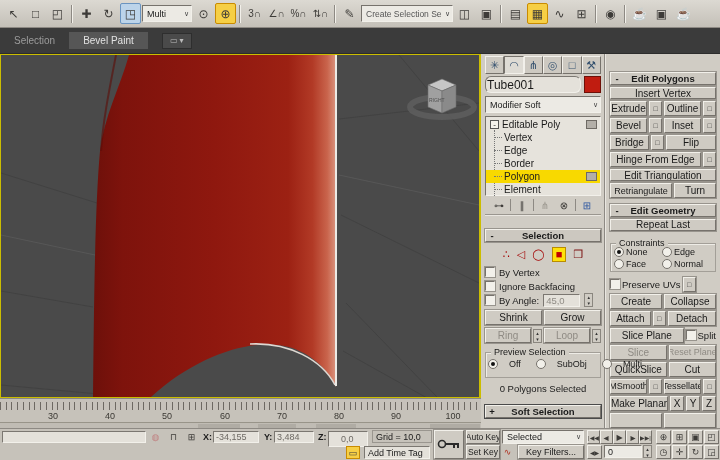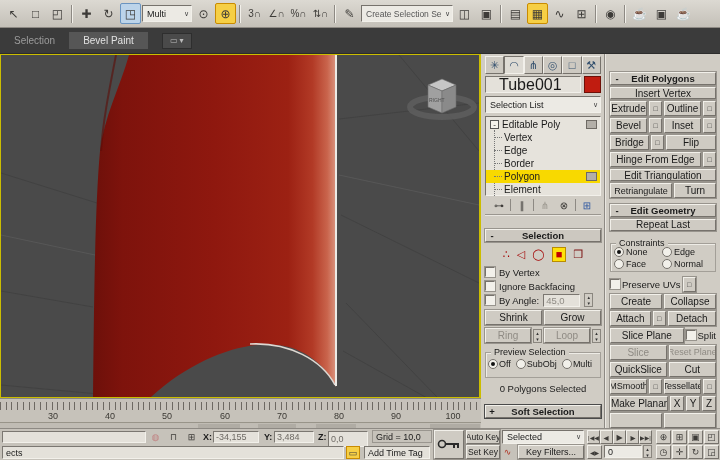--- a/index.html
+++ b/index.html
@@ -45,21 +45,21 @@
 
 
 .panel { position:absolute; left:481px; top:54px; width:239px; height:374px; background:#d0ccc4; display:flex; overflow:hidden;}
 .col1 { width:123px; padding:2px 3px 0 4px; display:flex; flex-direction:column; }
 .col2 { width:116px; border-left:1px solid #8d8983; box-shadow:inset 1px 0 0 #eae7e1; padding:18px 4px 0 5px; display:flex; flex-direction:column; gap:2px; overflow:hidden;}
 .ptabs { display:flex; height:18px; margin-bottom:2px; }
 .ptab { flex:1; display:flex; align-items:center; justify-content:center; font-size:11px; color:#33506e;
   background:#cdc9c1; border:1px solid; border-color:#f2f0ea #76726c #76726c #f2f0ea; }
 .ptab.pressed { background:#dedbd4; border-color:#76726c #f2f0ea #f2f0ea #76726c; }
 .namerow { display:flex; gap:3px; height:17px; margin-bottom:3px; }
-.namefield { flex:1; display:flex; align-items:center; padding-left:13px; font-size:16px; }
+.namefield { flex:1; display:flex; align-items:center; padding-left:1px; font-size:12px;border-radius:6px; }
 .swatch { width:17px; }
 .stack { height:80px; margin-top:3px; background:#e6e3dc; border:1px solid; border-color:#76726c #f2f0ea #f2f0ea #76726c; font-size:10px; position:relative; padding-top:1px;}
 .stackrow { height:13px; display:flex; align-items:center; padding-left:4px; gap:3px; position:relative;}
 .stackrow .minus { width:9px; height:9px; border:1px solid #555; font-size:8px; line-height:7px; text-align:center; background:#f4f2ec;}
 .stackrow .mini { margin-left:auto; margin-right:3px; width:11px; height:9px; background:#b3afa8; border:1px solid #6e6a64; }
 .subrow { padding-left:18px; }
 .subrow::before { content:""; position:absolute; left:8px; top:6px; width:8px; border-top:1px dotted #777; }
 .treeline { position:absolute; left:8px; top:13px; height:66px; border-left:1px dotted #777; }
 .stackrow.selected { background:#f8d900; }
 .stacktools { height:16px; display:flex; align-items:center; justify-content:center; gap:3px; margin-top:3px; font-size:10px; color:#3d3b38; border-bottom:1px solid #9a968f; box-shadow:0 1px 0 #eae7e1; padding-bottom:3px;}
@@ -195,21 +195,21 @@
         <div class="ptab">⋔</div>
         <div class="ptab">◎</div>
         <div class="ptab">□</div>
         <div class="ptab">⚒</div>
       </div>
       <div class="namerow">
         <div class="namefield sunken">Tube001</div>
         <div class="swatch" style="background:#c01c10;border:1px solid #6e1008"></div>
       </div>
       <div class="dd">
-        <span>Selection List</span>
+        <span>Modifier Soft</span>
         <span class="caret">∨</span>
       </div>
 
       <div class="stack">
         <div class="treeline"></div>
         <div class="stackrow">
           <span class="minus">-</span>
           <span>Editable Poly</span>
           <span class="mini"></span>
         </div>
@@ -285,21 +285,21 @@
             <span>▾</span>
           </span>
         <div class="btn dis" style="flex:1">Loop</div>
         <span class="spin">
             <span>▴</span>
             <span>▾</span>
           </span>
       </div>
       <div class="fieldset" style="margin-top:9px;height:26px;padding:6px 2px 2px">
         <span class="legend">Preview Selection</span>
-        <div class="row" style="font-size:9px;gap:1px">
+        <div class="row" style="font-size:9px;gap:11px">
           <span class="radio on"></span>
           <span>Off</span>
           <span class="radio" style="margin-left:4px"></span>
           <span>SubObj</span>
           <span class="radio" style="margin-left:4px"></span>
           <span>Multi</span>
         </div>
       </div>
       <div class="statustext">0 Polygons Selected</div>
 
@@ -432,24 +432,23 @@
 
     <div class="bb sunken" style="left:2px;top:2px;width:144px;height:12px"></div>
     <div class="bb icbox" style="left:148px;top:1px;color:#c08080">◍</div>
     <div class="bb icbox" style="left:166px;top:1px">⊓</div>
     <div class="bb icbox" style="left:184px;top:1px">⊞</div>
     <span class="bb" style="left:203px;top:3px;font-weight:bold">X:</span>
     <div class="bb sunken" style="left:213px;top:2px;width:46px;height:12px;padding-left:2px;color:#6e6a64">-34,155</div>
     <span class="bb" style="left:264px;top:3px;font-weight:bold">Y:</span>
     <div class="bb sunken" style="left:274px;top:2px;width:40px;height:12px;padding-left:2px;color:#6e6a64">3,484</div>
     <span class="bb" style="left:318px;top:3px;font-weight:bold">Z:</span>
-    <div class="bb sunken" style="left:328px;top:2px;width:40px;height:16px;padding-left:2px;color:#6e6a64">0,0</div>
+    <div class="bb sunken" style="left:328px;top:2px;width:40px;height:16px;padding-left:12px;color:#6e6a64">0,0</div>
     <div class="bb" style="left:372px;top:1px;width:60px;height:13px;border:1px solid #9a968f;padding-left:3px">Grid = 10,0</div>
 
-    <div class="bb sunken" style="left:2px;top:17px;width:342px;height:13px;padding-left:3px">ects</div>
     <div class="bb icbox" style="left:346px;top:17px;width:14px;background:#f6cf45;border:1px solid #c98b00">▭</div>
     <div class="bb sunken" style="left:364px;top:17px;width:66px;height:13px;padding-left:3px">Add Time Tag</div>
 
     <div class="bb btn" style="left:434px;top:1px;width:30px;height:29px">
       <svg width="24" height="12" viewBox="0 0 24 12">
         <circle cx="5" cy="5" r="3.5" fill="none" stroke="#2a2a2a" stroke-width="1.6"></circle>
         <line x1="8.5" y1="5" x2="22" y2="5" stroke="#2a2a2a" stroke-width="2"></line>
         <rect x="16" y="5" width="2" height="4" fill="#2a2a2a"></rect>
         <rect x="20" y="5" width="2" height="4" fill="#2a2a2a"></rect>
       </svg>

